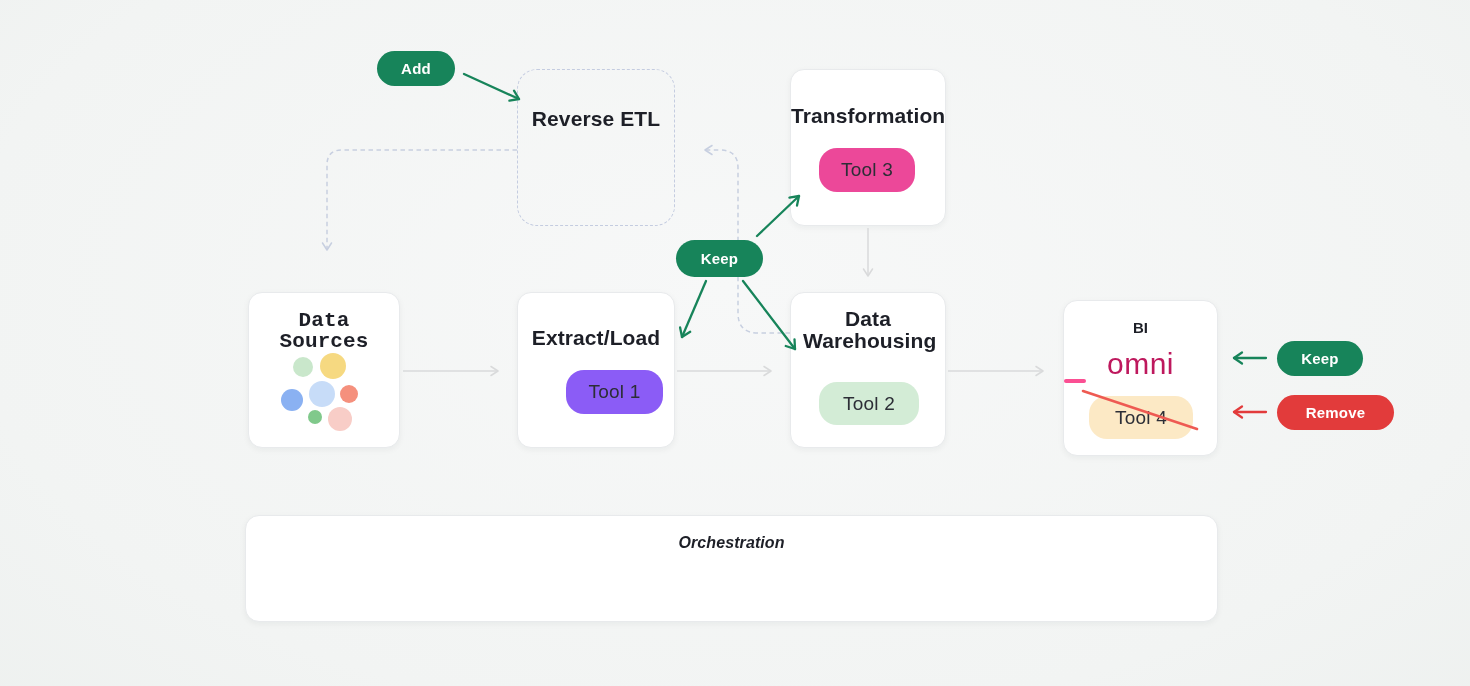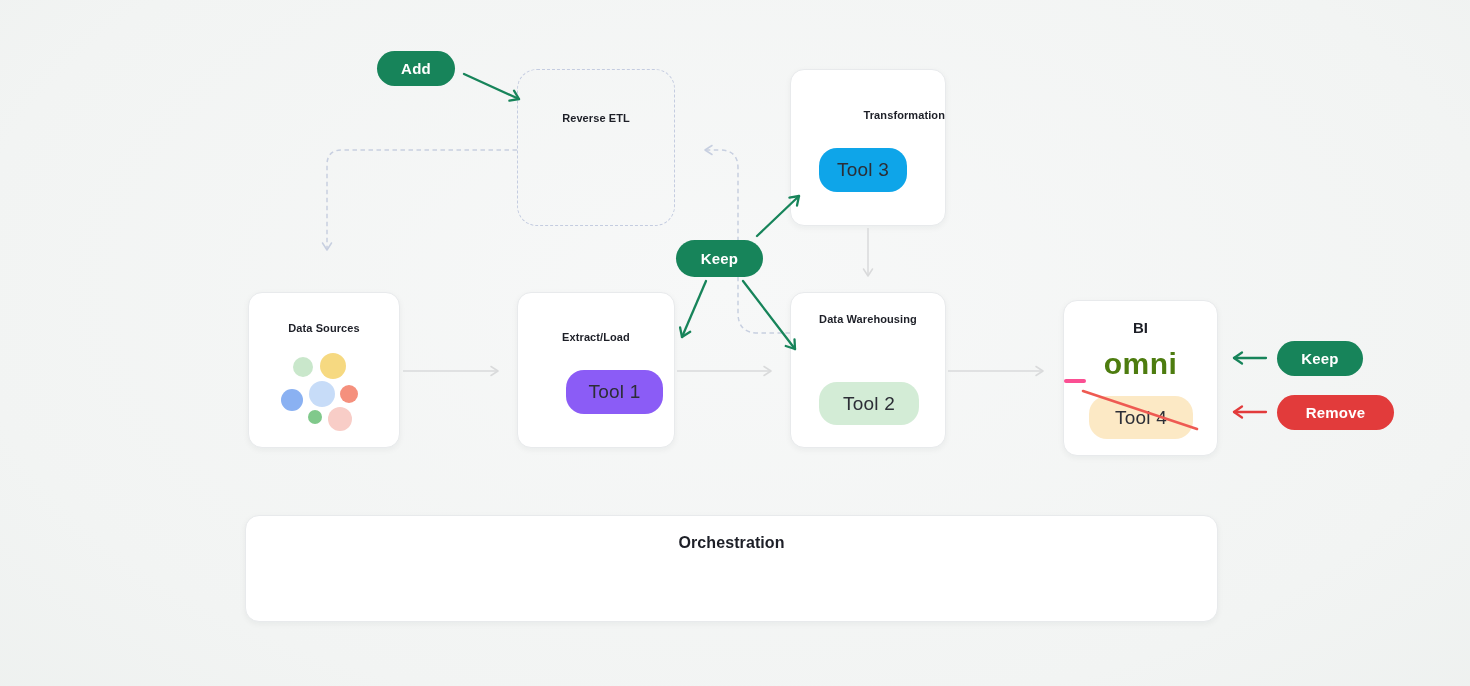--- a/index.html
+++ b/index.html
@@ -10,61 +10,61 @@
   }
   .box {
     position:absolute; background:#ffffff; border:1px solid #e8eaec;
     border-radius:14px; box-shadow:0 2px 6px rgba(25,35,45,0.05);
   }
   .box.dashed {
     background:transparent; border:1.5px dashed #c4cce0; border-radius:20px; box-shadow:none;
   }
   .title {
     position:absolute; left:0; width:100%; text-align:center;
-    font-weight:700; font-size:11px; line-height:21px; color:#1d1f27; letter-spacing:.1px;
+    font-weight:700; font-size:21px; line-height:21px; color:#1d1f27; letter-spacing:.1px;
   }
   .title.two-line { line-height:22px; padding:0 12px; }
   .title.small { font-size:15px; line-height:20px; }
   .pill {
     position:absolute; display:flex; align-items:center; justify-content:center;
     border-radius:18px; font-size:19px; color:#2c2e36; letter-spacing:.2px;
   }
   .badge {
     position:absolute; display:flex; align-items:center; justify-content:center;
     border-radius:999px; color:#ffffff; font-weight:700; font-size:15px; letter-spacing:.2px;
     z-index:30;
   }
   .dots-cluster { position:absolute; left:0; top:0; width:100%; height:100%; }
   .dot { position:absolute; border-radius:50%; }
   .omni-wrap { position:absolute; left:0; width:100%; text-align:center; }
   .omni-text {
     position:relative; display:inline-block; font-size:30px; line-height:32px;
-    font-weight:700; color:#4d7c0f; letter-spacing:.5px;
+    font-weight:400; color:#be185d; letter-spacing:.5px;
   }
   .omni-underline {
     position:absolute; left:0; bottom:-3px; width:22px; height:4px; border-radius:2px;
   }
   svg.arrows { position:absolute; left:0; top:0; z-index:20; pointer-events:none; }
 </style>
 </head>
 <body>
 
 <div class="stage">
 
   <div class="box dashed" style="left:517px; top:69px; width:158px; height:157px;">
     <div class="title" style="top:38px;">Reverse ETL</div>
   </div>
 
   <div class="box" style="left:790px; top:69px; width:156px; height:157px;">
     <div class="title" style="top:35px;text-align:right;">Transformation</div>
-    <div class="pill" style="left: 28px; top: 78px; width: 88px; height: 44px; background-color: #0ea5e9;">Tool 3</div>
+    <div class="pill" style="left: 28px; top: 78px; width: 96px; height: 44px; background-color: #ec4899;">Tool 3</div>
   </div>
 
   <div class="box" style="left:248px; top:292px; width:152px; height:156px;">
-    <div class="title" style="top:25px;">Data Sources</div>
+    <div class="title" style="top:17px;font-family:Liberation Mono, monospace;">Data Sources</div>
     <div class="dots-cluster">
         <span class="dot" style="left: 44px; top: 64px; width: 20px; height: 20px; background: rgb(201, 231, 203);"></span>
         <span class="dot" style="left: 71px; top: 60px; width: 26px; height: 26px; background: rgb(246, 217, 129);"></span>
         <span class="dot" style="left: 60px; top: 88px; width: 26px; height: 26px; background: rgb(199, 220, 248);"></span>
         <span class="dot" style="left: 32px; top: 96px; width: 22px; height: 22px; background: rgb(138, 177, 242);"></span>
         <span class="dot" style="left: 91px; top: 92px; width: 18px; height: 18px; background: rgb(245, 144, 125);"></span>
         <span class="dot" style="left: 59px; top: 117px; width: 14px; height: 14px; background: rgb(128, 201, 139);"></span>
         <span class="dot" style="left: 79px; top: 114px; width: 24px; height: 24px; background: rgb(248, 205, 199);"></span>
       </div>
   </div>
@@ -81,21 +81,21 @@
 
   <div class="box" style="left:1063px; top:300px; width:155px; height:156px;">
     <div class="title small" style="top:17px;">BI</div>
     <div class="omni-wrap" style="top:47px;">
       <span class="omni-text">omni</span><span class="omni-underline" style="background-color: rgb(251, 79, 147);"></span>
     </div>
     <div class="pill" style="left: 25px; top: 95px; width: 104px; height: 43px; background-color: rgb(252, 233, 197);">Tool 4</div>
   </div>
 
   <div class="box" style="left:245px; top:515px; width:973px; height:107px;">
-    <div class="title" style="top:16px; font-size:16px;">Orchestration</div>
+    <div class="title" style="top:16px; font-size:16px;font-style:italic;">Orchestration</div>
   </div>
 
   <svg class="arrows" width="1470" height="686" viewBox="0 0 1470 686">
     <defs>
       <marker id="m-green" viewBox="0 0 16 16" refX="12" refY="8" markerWidth="16" markerHeight="16" orient="auto" markerUnits="userSpaceOnUse">
         <path d="M4,2.5 L12,8 L4,13.5" fill="none" stroke-width="2.3" stroke-linecap="round" stroke-linejoin="round" style="stroke: rgb(23, 132, 90);"></path>
       </marker>
       <marker id="m-red" viewBox="0 0 16 16" refX="12" refY="8" markerWidth="16" markerHeight="16" orient="auto" markerUnits="userSpaceOnUse">
         <path d="M4,2.5 L12,8 L4,13.5" fill="none" stroke-width="2.3" stroke-linecap="round" stroke-linejoin="round" style="stroke: rgb(226, 59, 59);"></path>
       </marker>

